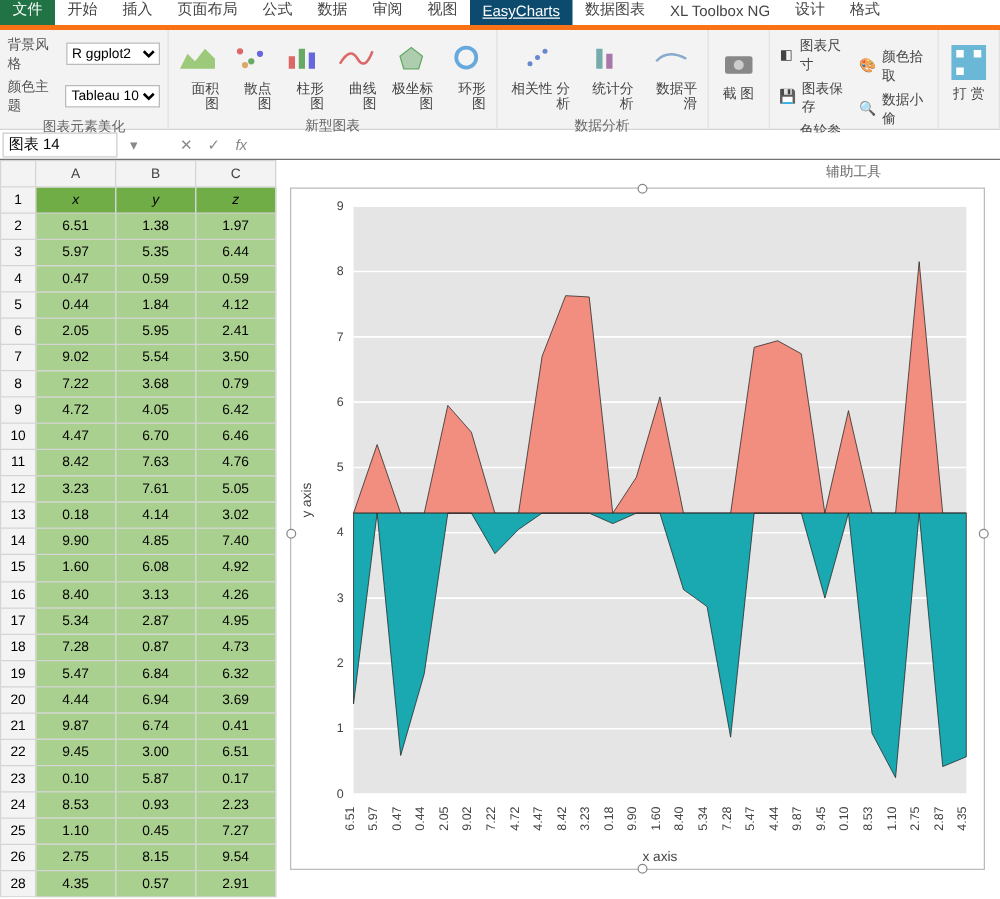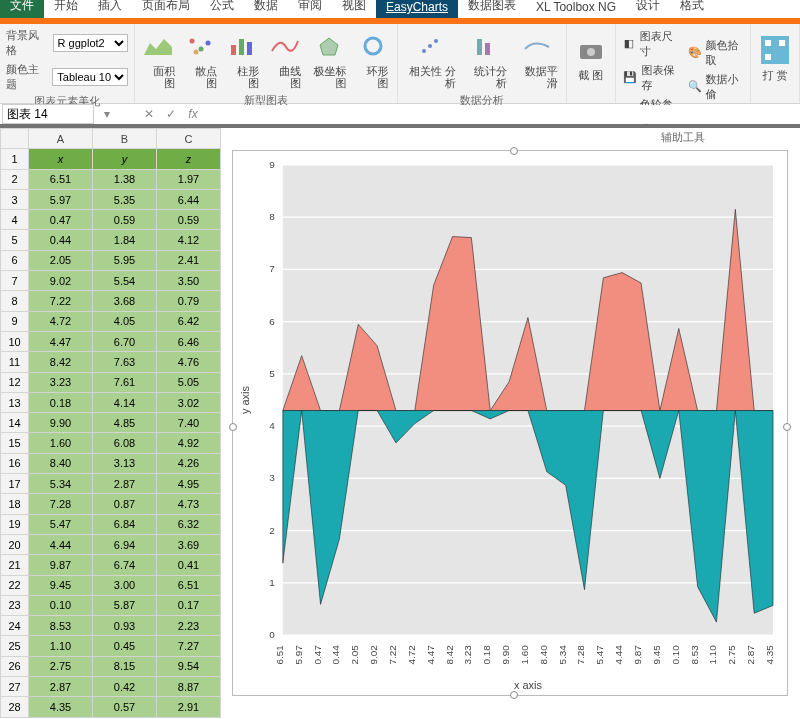--- a/index.html
+++ b/index.html
@@ -1,19 +1,19 @@
 <!DOCTYPE html>
 <html><head>
 <meta charset="utf-8">
 <style>
   * { box-sizing: border-box; margin: 0; padding: 0; }
   body { font-family: "Microsoft YaHei", "Segoe UI", sans-serif; font-size: 12px; background: #fff; width: 800px; }
   
   
-  .tab-strip { display: flex; background: #fff; height: 24px; align-items: flex-end; border-bottom: 6px solid #f97316; }
+  .tab-strip { display: flex; background: #fff; height: 24px; align-items: flex-end; border-bottom: 4px solid #f97316; }
   .tab { padding: 4px 10px; color: #444; cursor: pointer; }
   .tab.accent { color: #fff; background: #217346; }
   .tab.active { color: #fff; background: #0c4a6e; text-decoration: underline; }
   
   
   .ribbon { display: flex; background: #f3f3f3; border-bottom: 1px solid #d4d4d4; height: 80px; }
   .rgroup { display: flex; flex-direction: column; align-items: center; border-right: 1px solid #e1e1e1; padding: 4px 6px 0; }
   .rgroup-items { display: flex; gap: 6px; flex: 1; align-items: center; }
   .rgroup-label { font-size: 11px; color: #666; padding: 2px 0; }
   
@@ -24,21 +24,21 @@
   
   .bigbtn { display: flex; flex-direction: column; align-items: center; gap: 3px; padding: 2px; cursor: pointer; }
   .bigbtn .icn { width: 32px; height: 32px; display: flex; align-items: center; justify-content: center; }
   .bigbtn span.lbl { font-size: 11px; color: #444; text-align: right; line-height: 1.1; }
   
   .dual-col { display: flex; flex-direction: column; gap: 2px; }
   .smallbtn { display: flex; align-items: center; gap: 4px; font-size: 11px; color: #444; cursor: pointer; padding: 1px 2px;}
   .smallbtn .icn { width: 14px; height: 14px; }
   
   
-  .fxbar { display: flex; align-items: center; border-bottom: 4px solid #737373; height: 24px; background: #fff; }
+  .fxbar { display: flex; align-items: center; border-bottom: 1px solid #737373; height: 24px; background: #fff; }
   .namebox { width: 92px; border: 1px solid #ccc; margin: 2px; padding: 2px 4px; font-size: 12px; }
   .fxbar .fxbtn { width: 22px; text-align: center; color: #888; }
   .fxbar .fx { font-style: italic; color: #888; text-align: center; }
   
   
   .sheet-area { display: flex; height: 590px; position: relative; overflow: hidden; }
   
   table.sheet { border-collapse: collapse; table-layout: fixed; }
   .sheet th, .sheet td { border: 1px solid #d4d4d4; text-align: center; font-size: 11px; height: 20px; }
   .sheet th { background: #f3f3f3; color: #444; font-weight: normal; }
@@ -429,26 +429,20 @@
           <td class="rowhdr-cell">25</td>
           <td class="data-cell">1.10</td>
           <td class="data-cell">0.45</td>
           <td class="data-cell">7.27</td>
         </tr>
         <tr>
           <td class="rowhdr-cell">26</td>
           <td class="data-cell">2.75</td>
           <td class="data-cell">8.15</td>
           <td class="data-cell">9.54</td>
-        </tr>
-        <tr>
-          <td class="rowhdr-cell">27</td>
-          <td class="data-cell">2.87</td>
-          <td class="data-cell">0.42</td>
-          <td class="data-cell">8.87</td>
         </tr>
         <tr>
           <td class="rowhdr-cell">28</td>
           <td class="data-cell">4.35</td>
           <td class="data-cell">0.57</td>
           <td class="data-cell">2.91</td>
         </tr>
       </tbody>
     </table>
 

